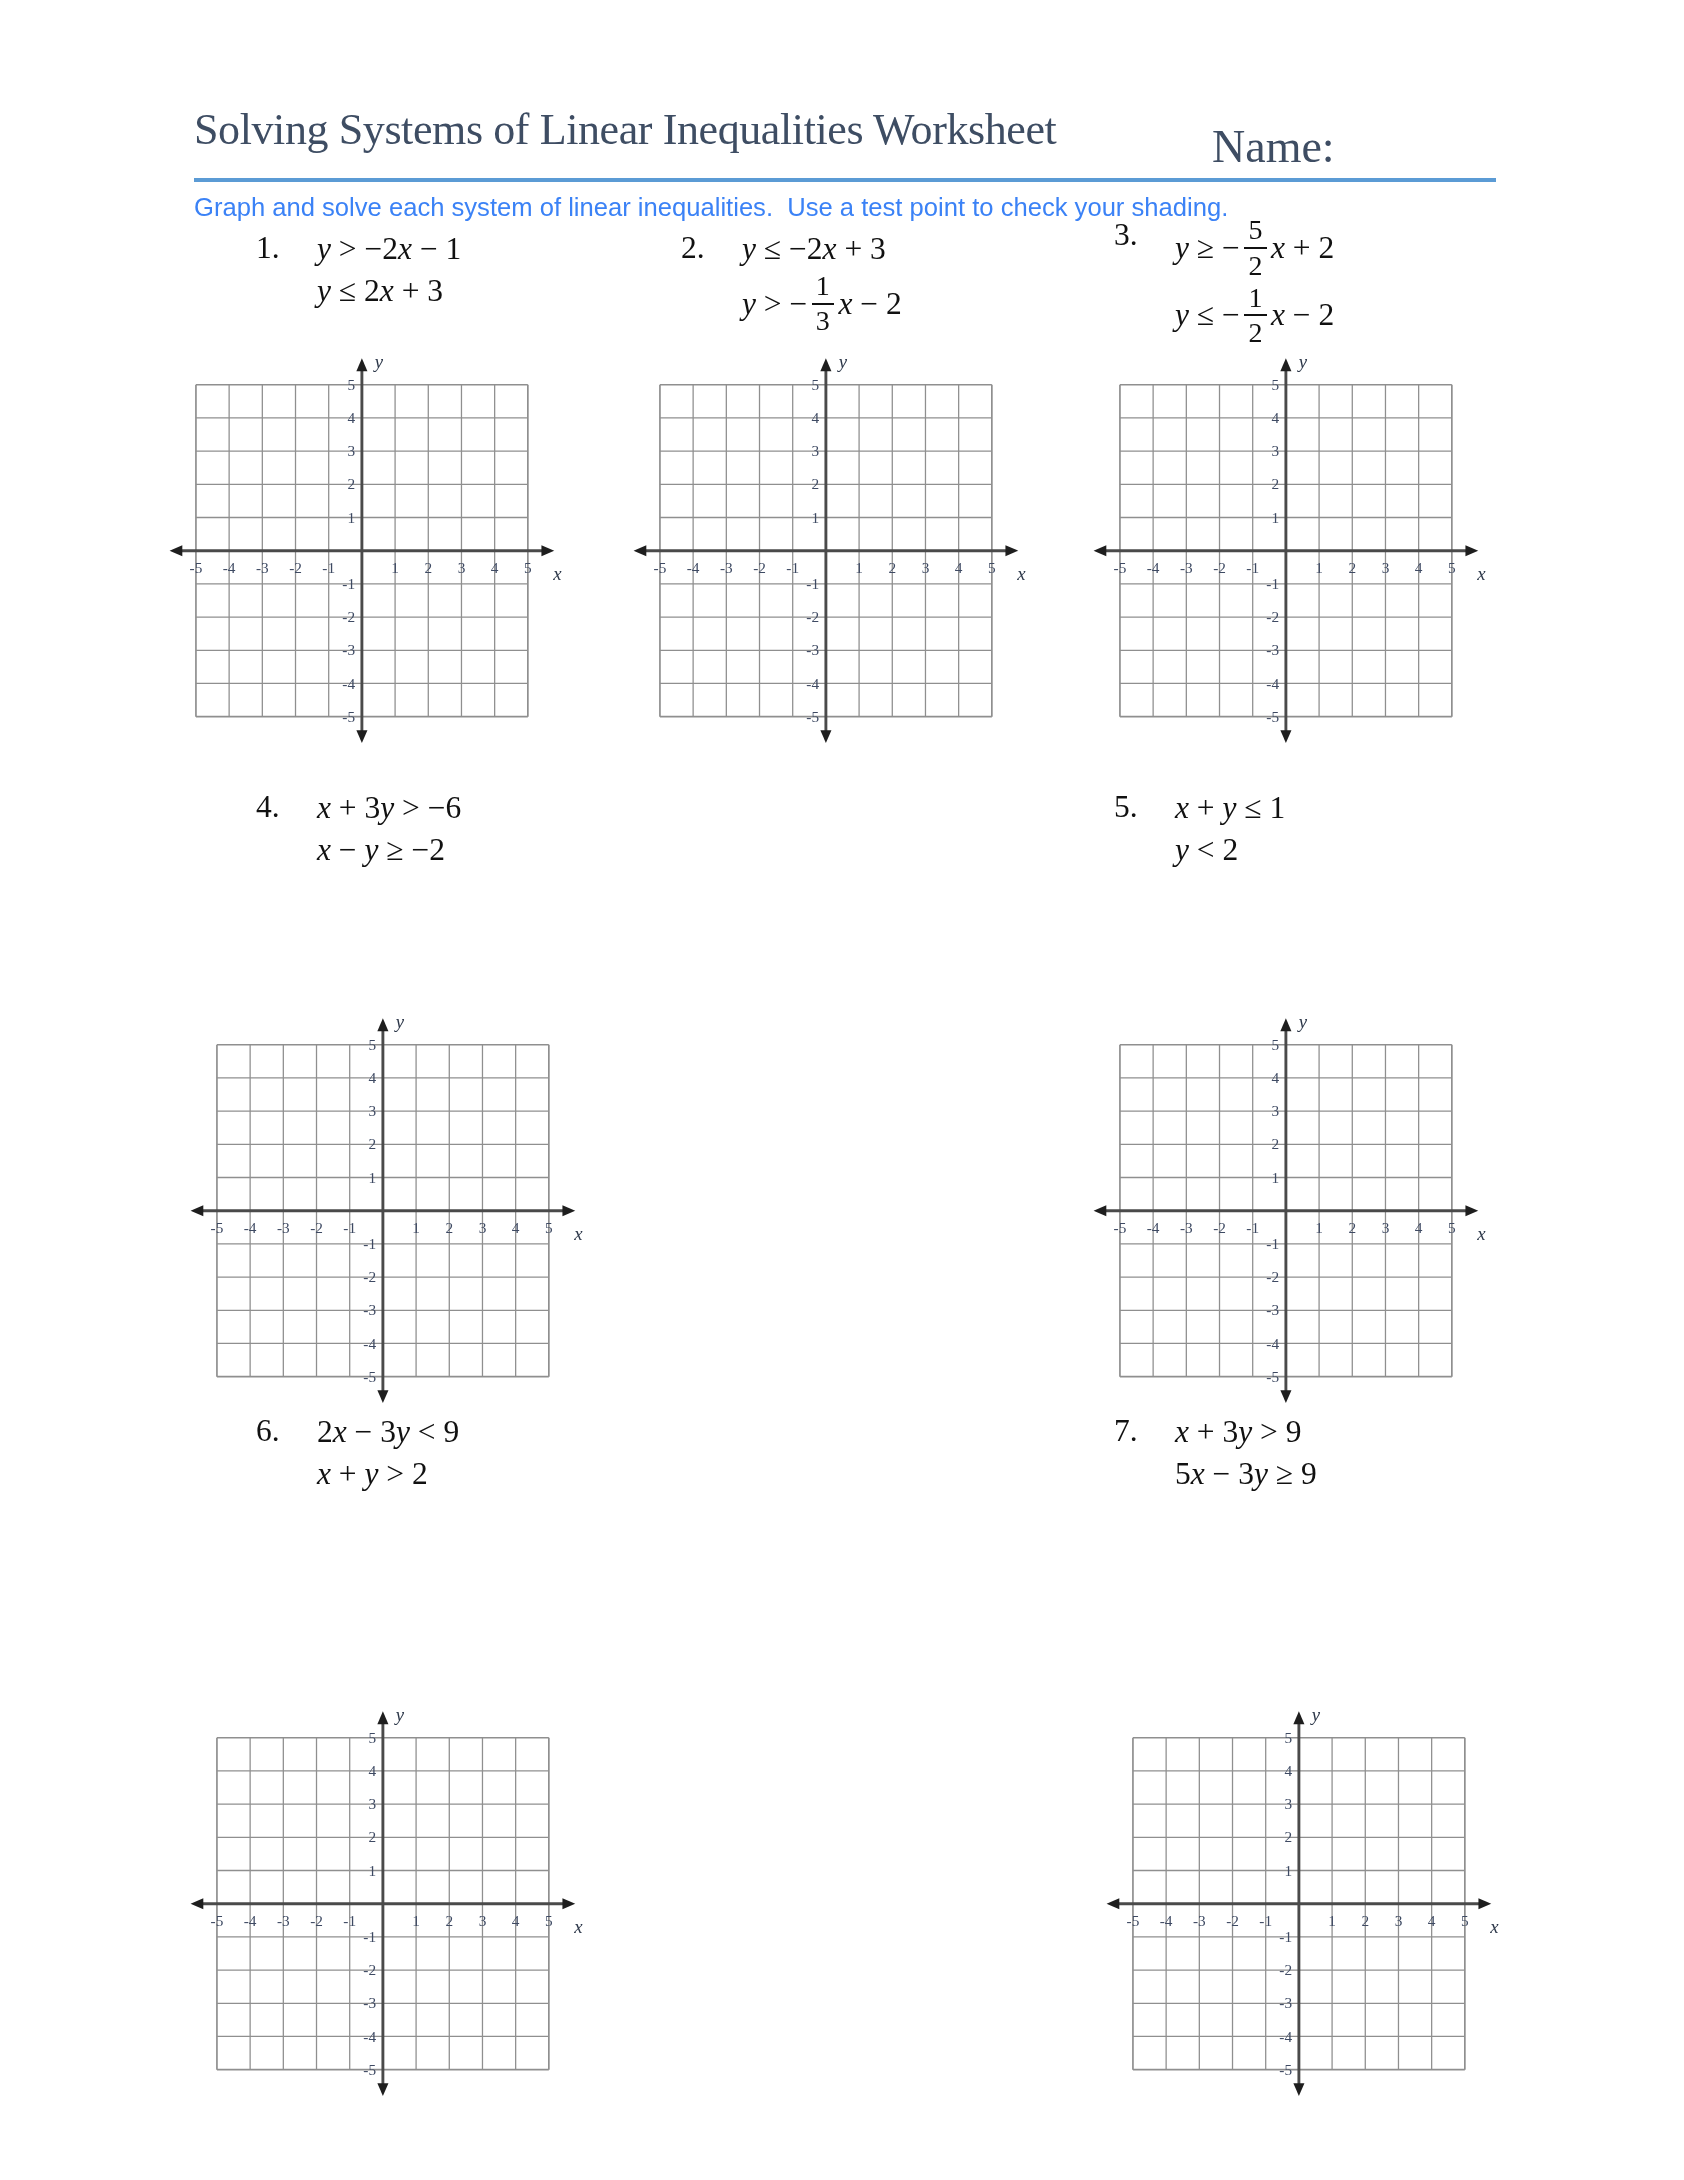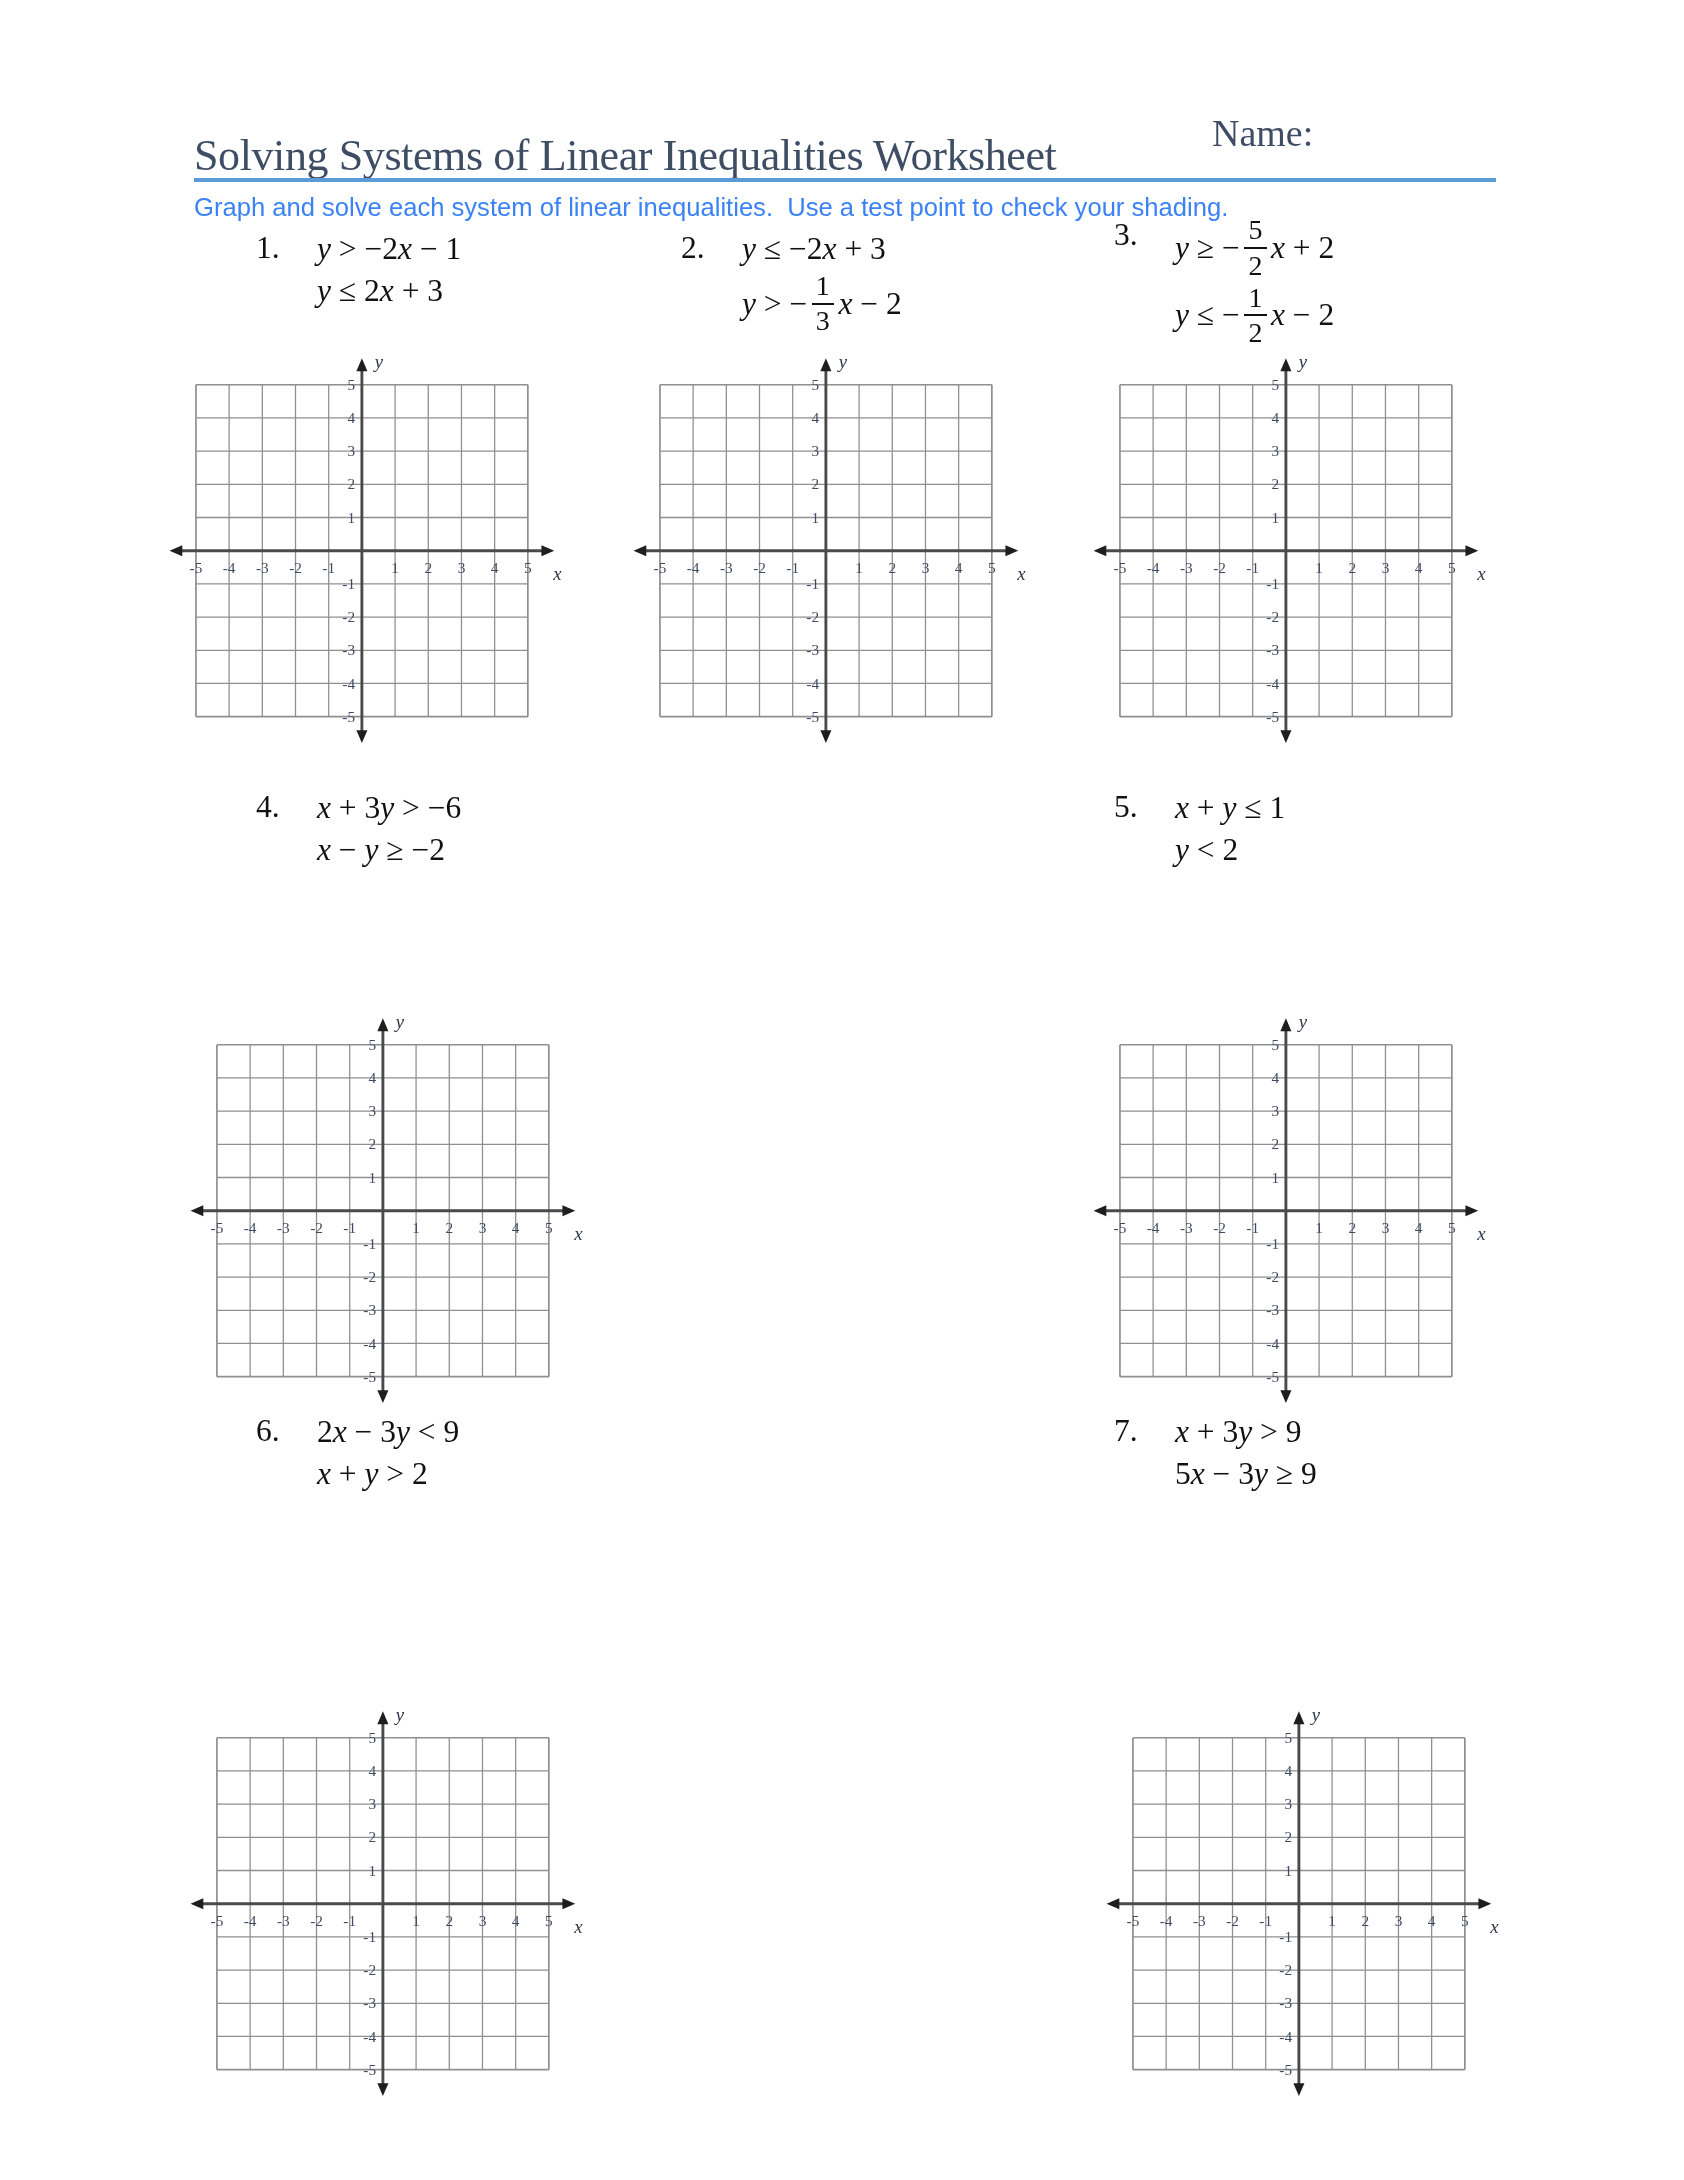--- a/index.html
+++ b/index.html
@@ -5,21 +5,21 @@
   html,body{margin:0;padding:0;background:#e8e8e8;}
   .page{
     position:relative;width:1685px;height:2181px;background:#ffffff;
     font-family:"Liberation Serif", serif;overflow:hidden;margin:0 auto;
   }
   .title{
     position:absolute;left:194px;top:104px;font-size:44px;color:#3E4D63;
     letter-spacing:-0.4px;white-space:nowrap;
   }
   .name-label{
-    position:absolute;left:1212px;top:111px;font-size:38px;color:#3E4D63;
+    position:absolute;left:1212px;top:120px;font-size:46px;color:#3E4D63;
   }
   .title-rule{
     position:absolute;left:194px;top:178px;width:1302px;height:4.3px;background:#5B9BD5;
   }
   .instructions{
     position:absolute;left:194px;top:193px;font-size:25.6px;color:#3b82f6;
     font-family:"Liberation Sans", sans-serif;white-space:pre-wrap;
   }
   .problem{
     position:absolute;display:flex;gap:24px;font-size:31.5px;color:#111;
@@ -51,21 +51,21 @@
   .g6{left:187px;top:1702px}
   .g7{left:1103px;top:1702px}
   .tick{font-family:"Liberation Serif", serif;font-size:18px;}
   .axlab{font-family:"Liberation Serif", serif;font-size:22px;font-style:italic;}
 </style>
 </head>
 <body>
 
 <div class="page">
 
-  <div class="title" style="color: rgb(62, 77, 99); margin-top: 26px;">Solving Systems of Linear Inequalities Worksheet</div>
+  <div class="title" style="color: rgb(62, 77, 99);">Solving Systems of Linear Inequalities Worksheet</div>
   <div class="name-label" style="color: rgb(62, 77, 99);">Name:</div>
   <div class="title-rule" style="background: rgb(91, 155, 213);"></div>
   <div class="instructions">Graph and solve each system of linear inequalities.  Use a test point to check your shading.</div>
 
   <div class="problem p1">
     <span class="pnum">1.</span>
     <div class="eqs">
       <div class="eq"><span class="mi">y</span> &gt; −2<span class="mi">x</span> − 1</div>
       <div class="eq"><span class="mi">y</span> ≤ 2<span class="mi">x</span> + 3</div>
     </div>

